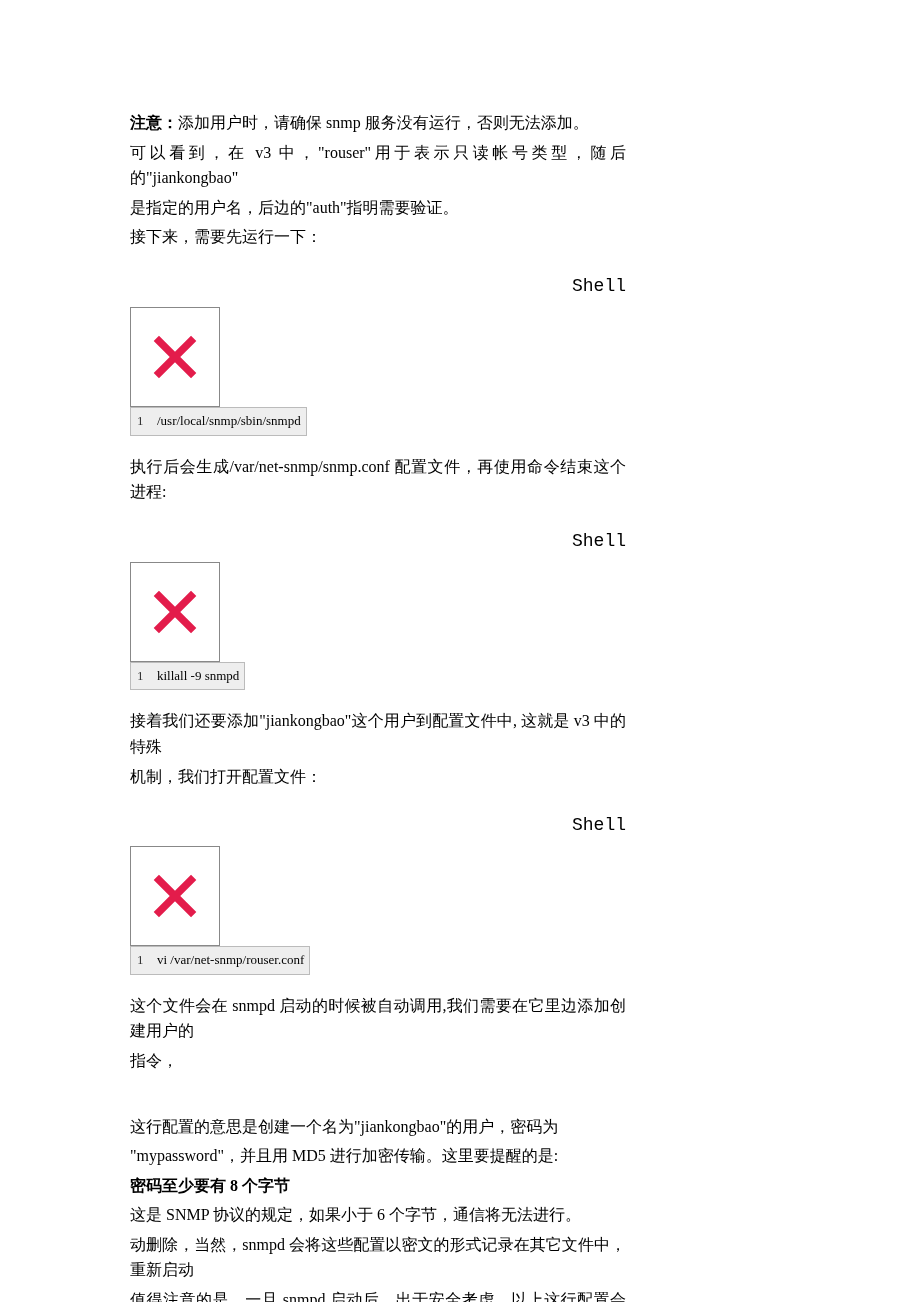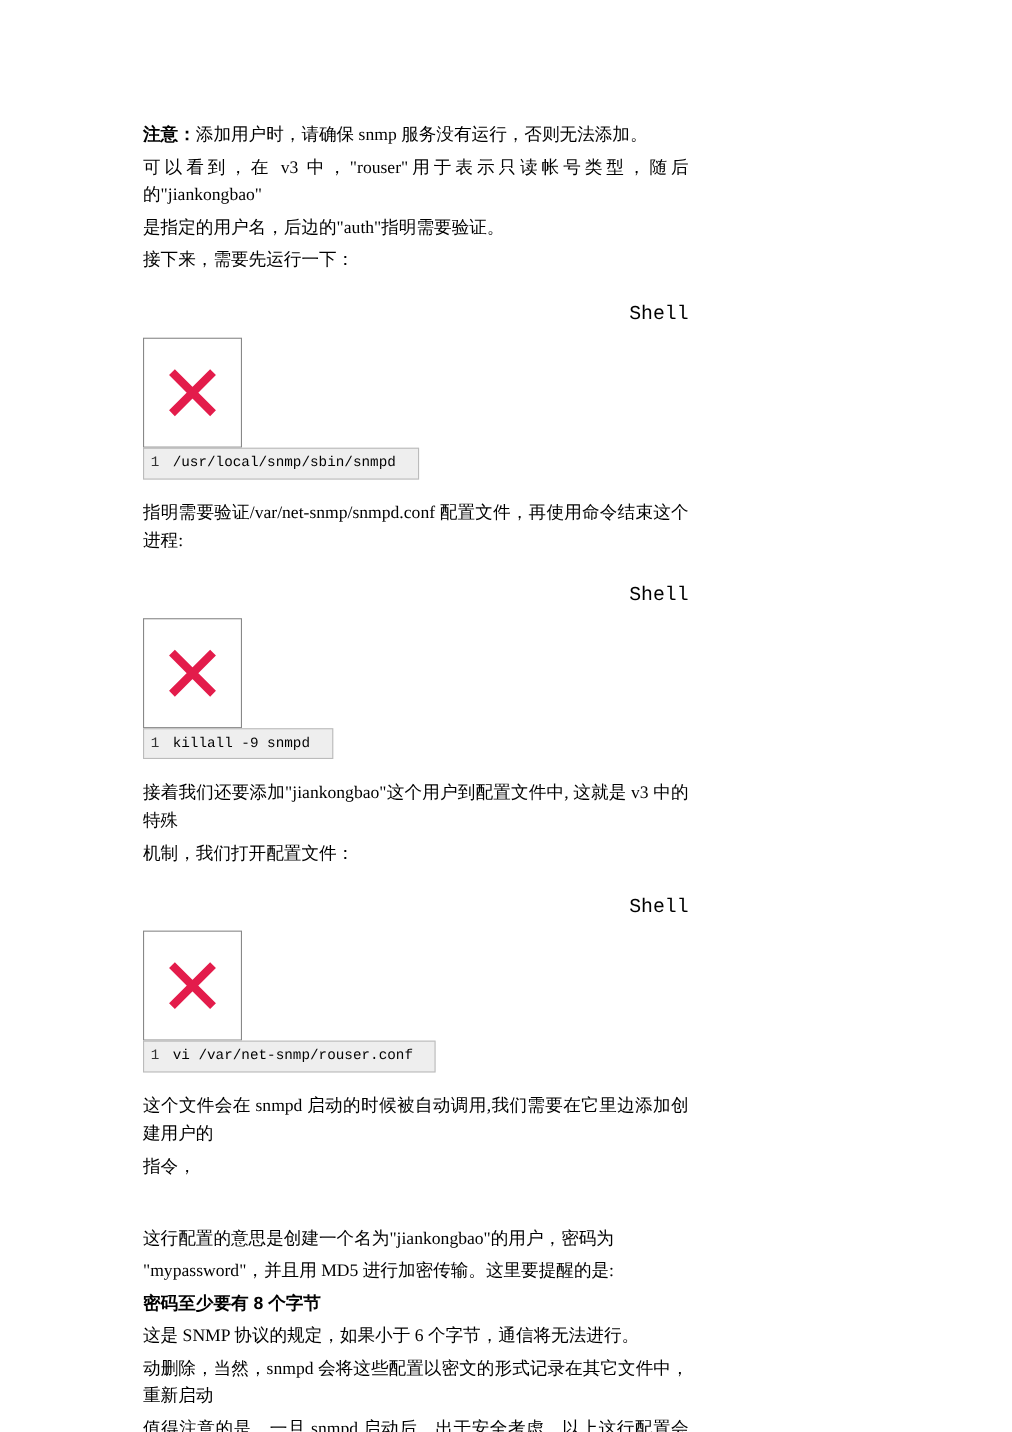--- a/index.html
+++ b/index.html
@@ -17,21 +17,21 @@
     padding: 110px 130px 60px 130px;
   }
   p {
     margin: 0 0 4px 0;
     text-align: justify;
   }
   .bold {
     font-weight: bold;
   }
   .sans-bold {
-    font-family: Liberation Sans, sans-serif;
+    font-family: Liberation Serif, serif;
     font-weight: bold;
   }
   .section-gap {
     height: 18px;
   }
   .shell-label {
     font-family: "Courier New", monospace;
     font-size: 18px;
     color: #000000;
     margin-bottom: 6px;
@@ -47,23 +47,23 @@
     margin-bottom: 0;
   }
   .broken-img svg {
     width: 56px;
     height: 56px;
   }
   .code-block {
     display: inline-block;
     border: 1px solid #bbb;
     background: #eeeeee;
-    font-family: Liberation Mono, monospace;
+    font-family: Liberation Serif, serif;
     font-size: 13px;
-    padding: 3px 20px 3px 6px;
+    padding: 3px 5px 3px 6px;
     margin-top: 0;
     vertical-align: top;
     white-space: nowrap;
   }
   .code-block .ln {
     display: inline-block;
     min-width: 12px;
     color: #333;
     margin-right: 8px;
   }
@@ -90,21 +90,21 @@
     <svg viewBox="0 0 24 24">
       <path d="M4 4 L20 20 M20 4 L4 20" stroke="#e31c4b" stroke-width="3.2" fill="none" stroke-linecap="butt"></path>
     </svg>
   </div>
   <div class="code-block">
     <span class="ln">1</span><span>/usr/local/snmp/sbin/snmpd</span>
   </div>
 
   <div class="section-gap"></div>
 
-  <p>指明需要验证/var/net-snmp/snmpd.conf 配置文件，再使用命令结束这个进程:</p>
+  <p>执行后会生成/var/net-snmp/snmp.conf 配置文件，再使用命令结束这个进程:</p>
 
   <div class="section-gap"></div>
 
   <div class="shell-label">Shell</div>
   <div class="broken-img">
     <svg viewBox="0 0 24 24">
       <path d="M4 4 L20 20 M20 4 L4 20" stroke="#e31c4b" stroke-width="3.2" fill="none" stroke-linecap="butt"></path>
     </svg>
   </div>
   <div class="code-block">

